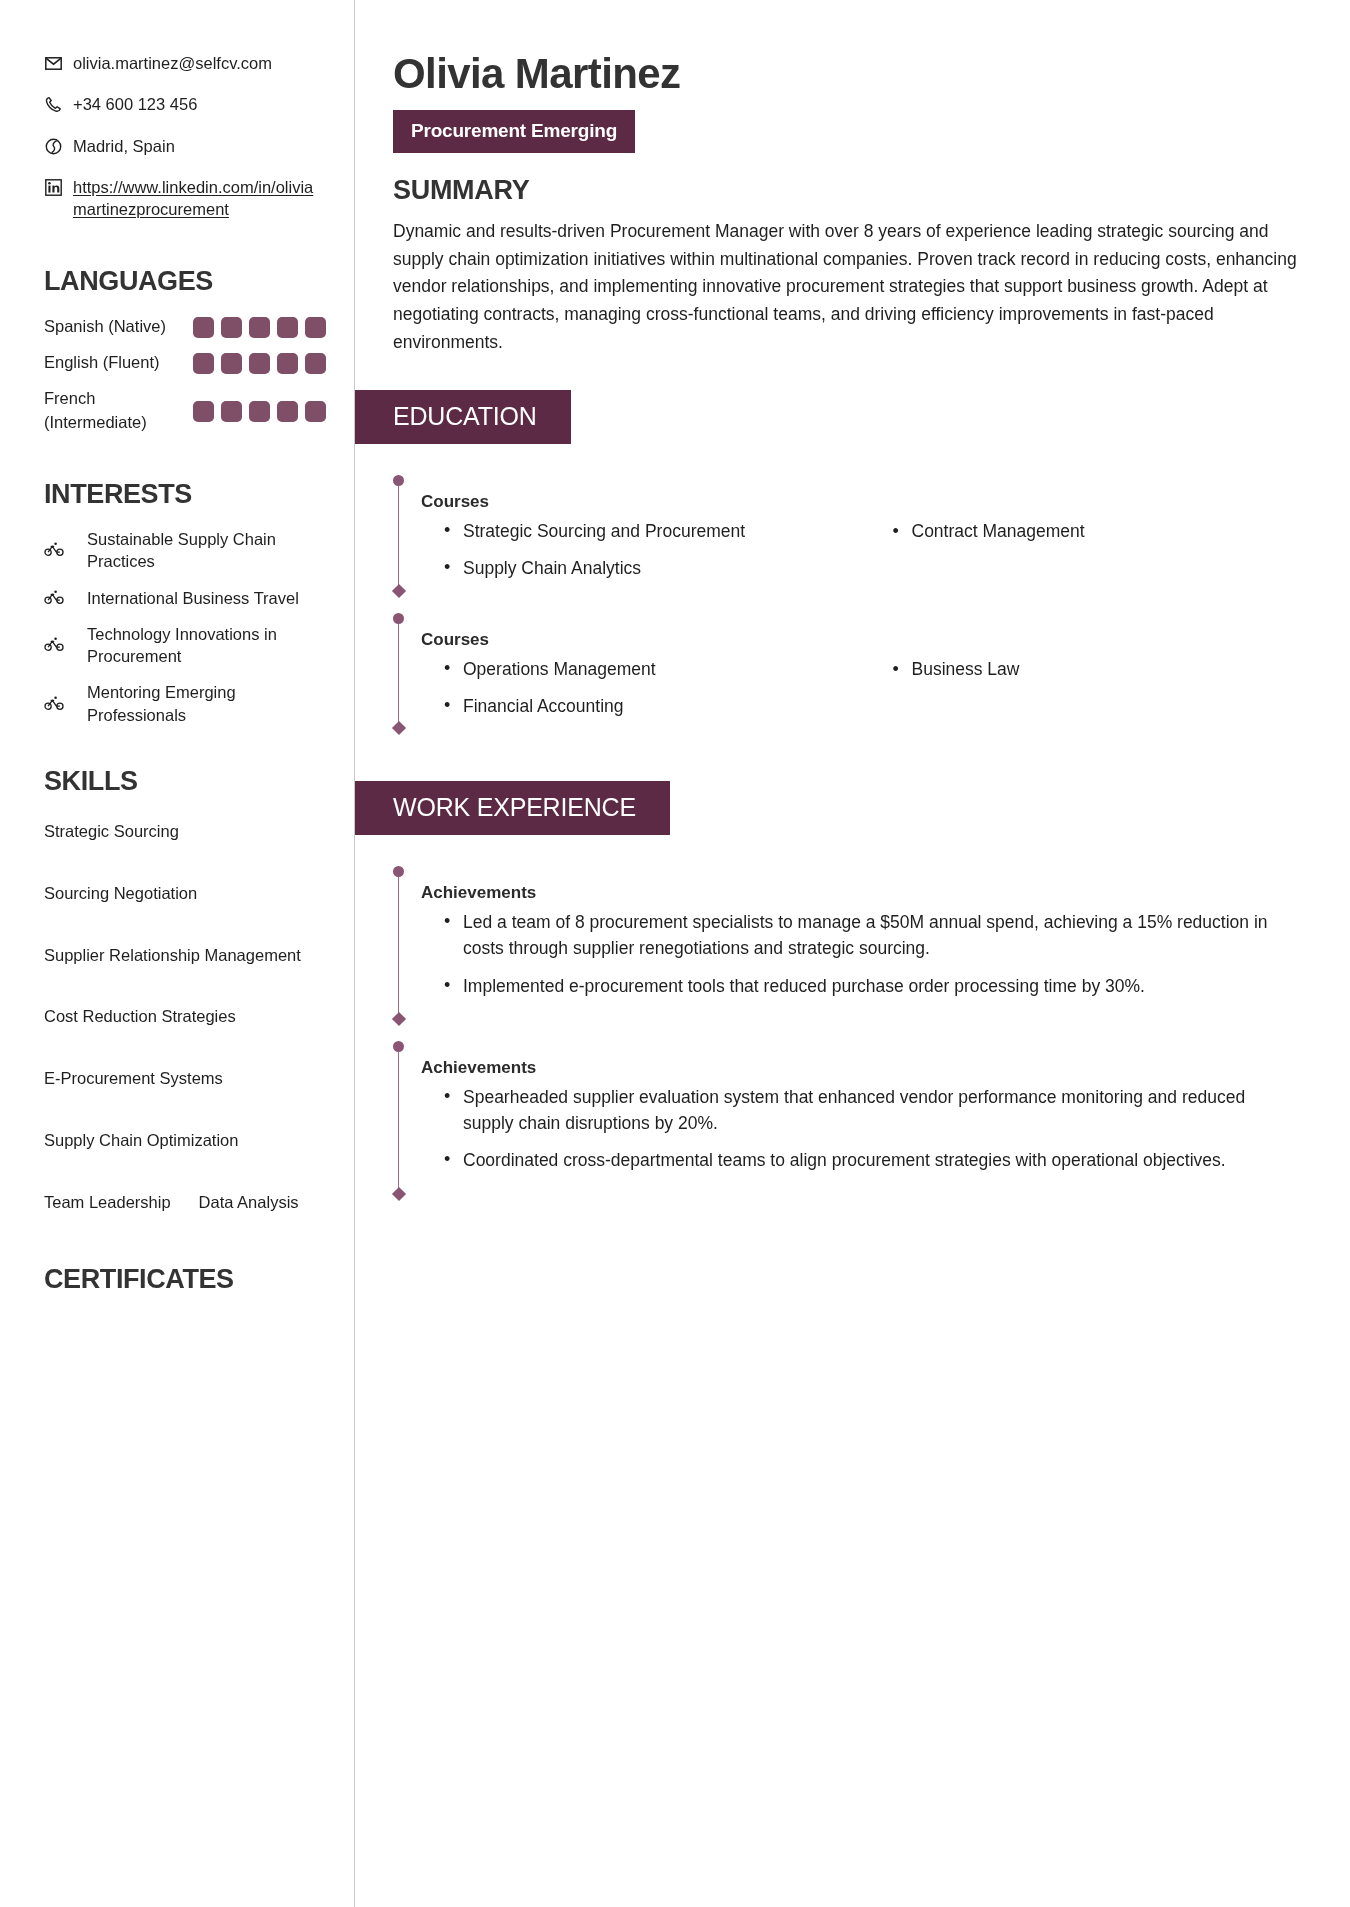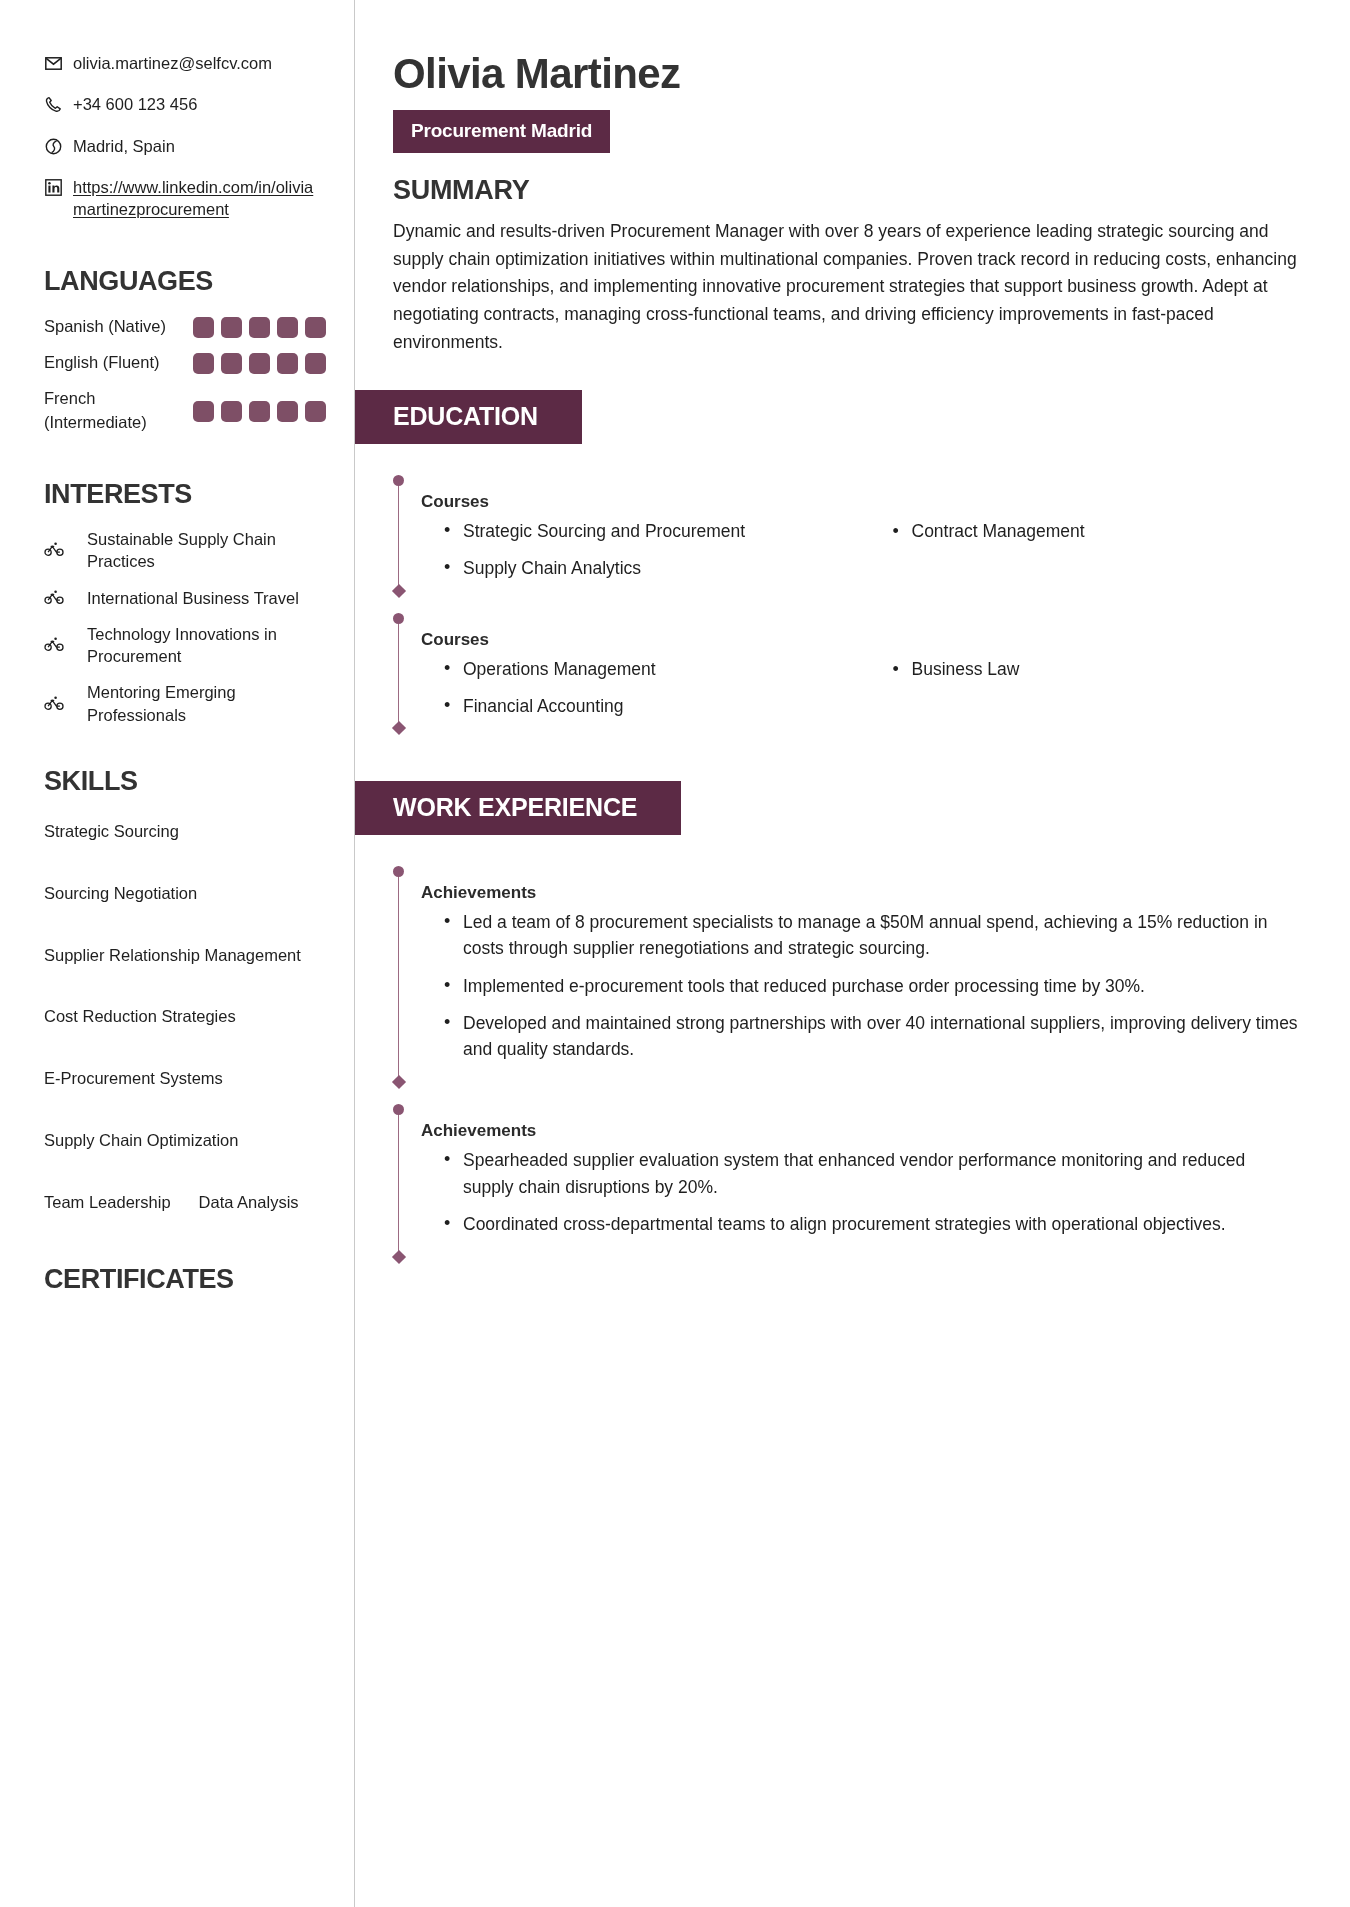--- a/index.html
+++ b/index.html
@@ -174,23 +174,23 @@
 
   .banner-wrap {
     margin-left: -38px;
     margin-bottom: 28px;
   }
   .banner {
     display: inline-block;
     background: #5c2a45;
     color: #fff;
     font-size: 25px;
-    font-weight: 700;
+    font-weight: 400;
     letter-spacing: -0.2px;
-    padding: 12px 44px 13px 38px;
+    padding: 12px 34px 13px 38px;
   }
 
   
   .entry {
     position: relative;
     padding-left: 28px;
     padding-bottom: 14px;
   }
   .entry .tl-line {
     position: absolute;
@@ -448,21 +448,21 @@
             <div class="cert-date"></div>
           </div>
         </div>
     </section>
 
   </aside>
 
   <main class="main">
 
     <h1 class="name">Olivia Martinez</h1>
-    <div class="role-badge">Procurement Madrid</div>
+    <div class="role-badge">Procurement Emerging</div>
 
     <h2 class="sec-title">SUMMARY</h2>
     <p class="summary">Dynamic and results-driven Procurement Manager with over 8 years of experience leading strategic sourcing and supply chain optimization initiatives within multinational companies. Proven track record in reducing costs, enhancing vendor relationships, and implementing innovative procurement strategies that support business growth. Adept at negotiating contracts, managing cross-functional teams, and driving efficiency improvements in fast-paced environments.</p>
 
     <div class="banner-wrap">
       <span class="banner">EDUCATION</span>
     </div>
     <div id="edu-list">
         <div class="entry last">
           <span class="tl-line"></span>
@@ -519,21 +519,20 @@
             <span class="entry-date"></span>
           </div>
           <div class="entry-sub">
             <span class="entry-org"></span>
             <span class="entry-loc"></span>
           </div>
           <div class="sub-label">Achievements</div>
           <ul class="items">
             <li>Led a team of 8 procurement specialists to manage a $50M annual spend, achieving a 15% reduction in costs through supplier renegotiations and strategic sourcing.</li>
             <li>Implemented e-procurement tools that reduced purchase order processing time by 30%.</li>
-            <li>Developed and maintained strong partnerships with over 40 international suppliers, improving delivery times and quality standards.</li>
           </ul>
         </div>
         <div class="entry-gap"></div>
         <div class="entry last">
           <span class="tl-line"></span>
           <span class="tl-dot"></span>
           <span class="tl-end"></span>
           <div class="entry-head">
             <span class="entry-title"></span>
             <span class="entry-date"></span>

